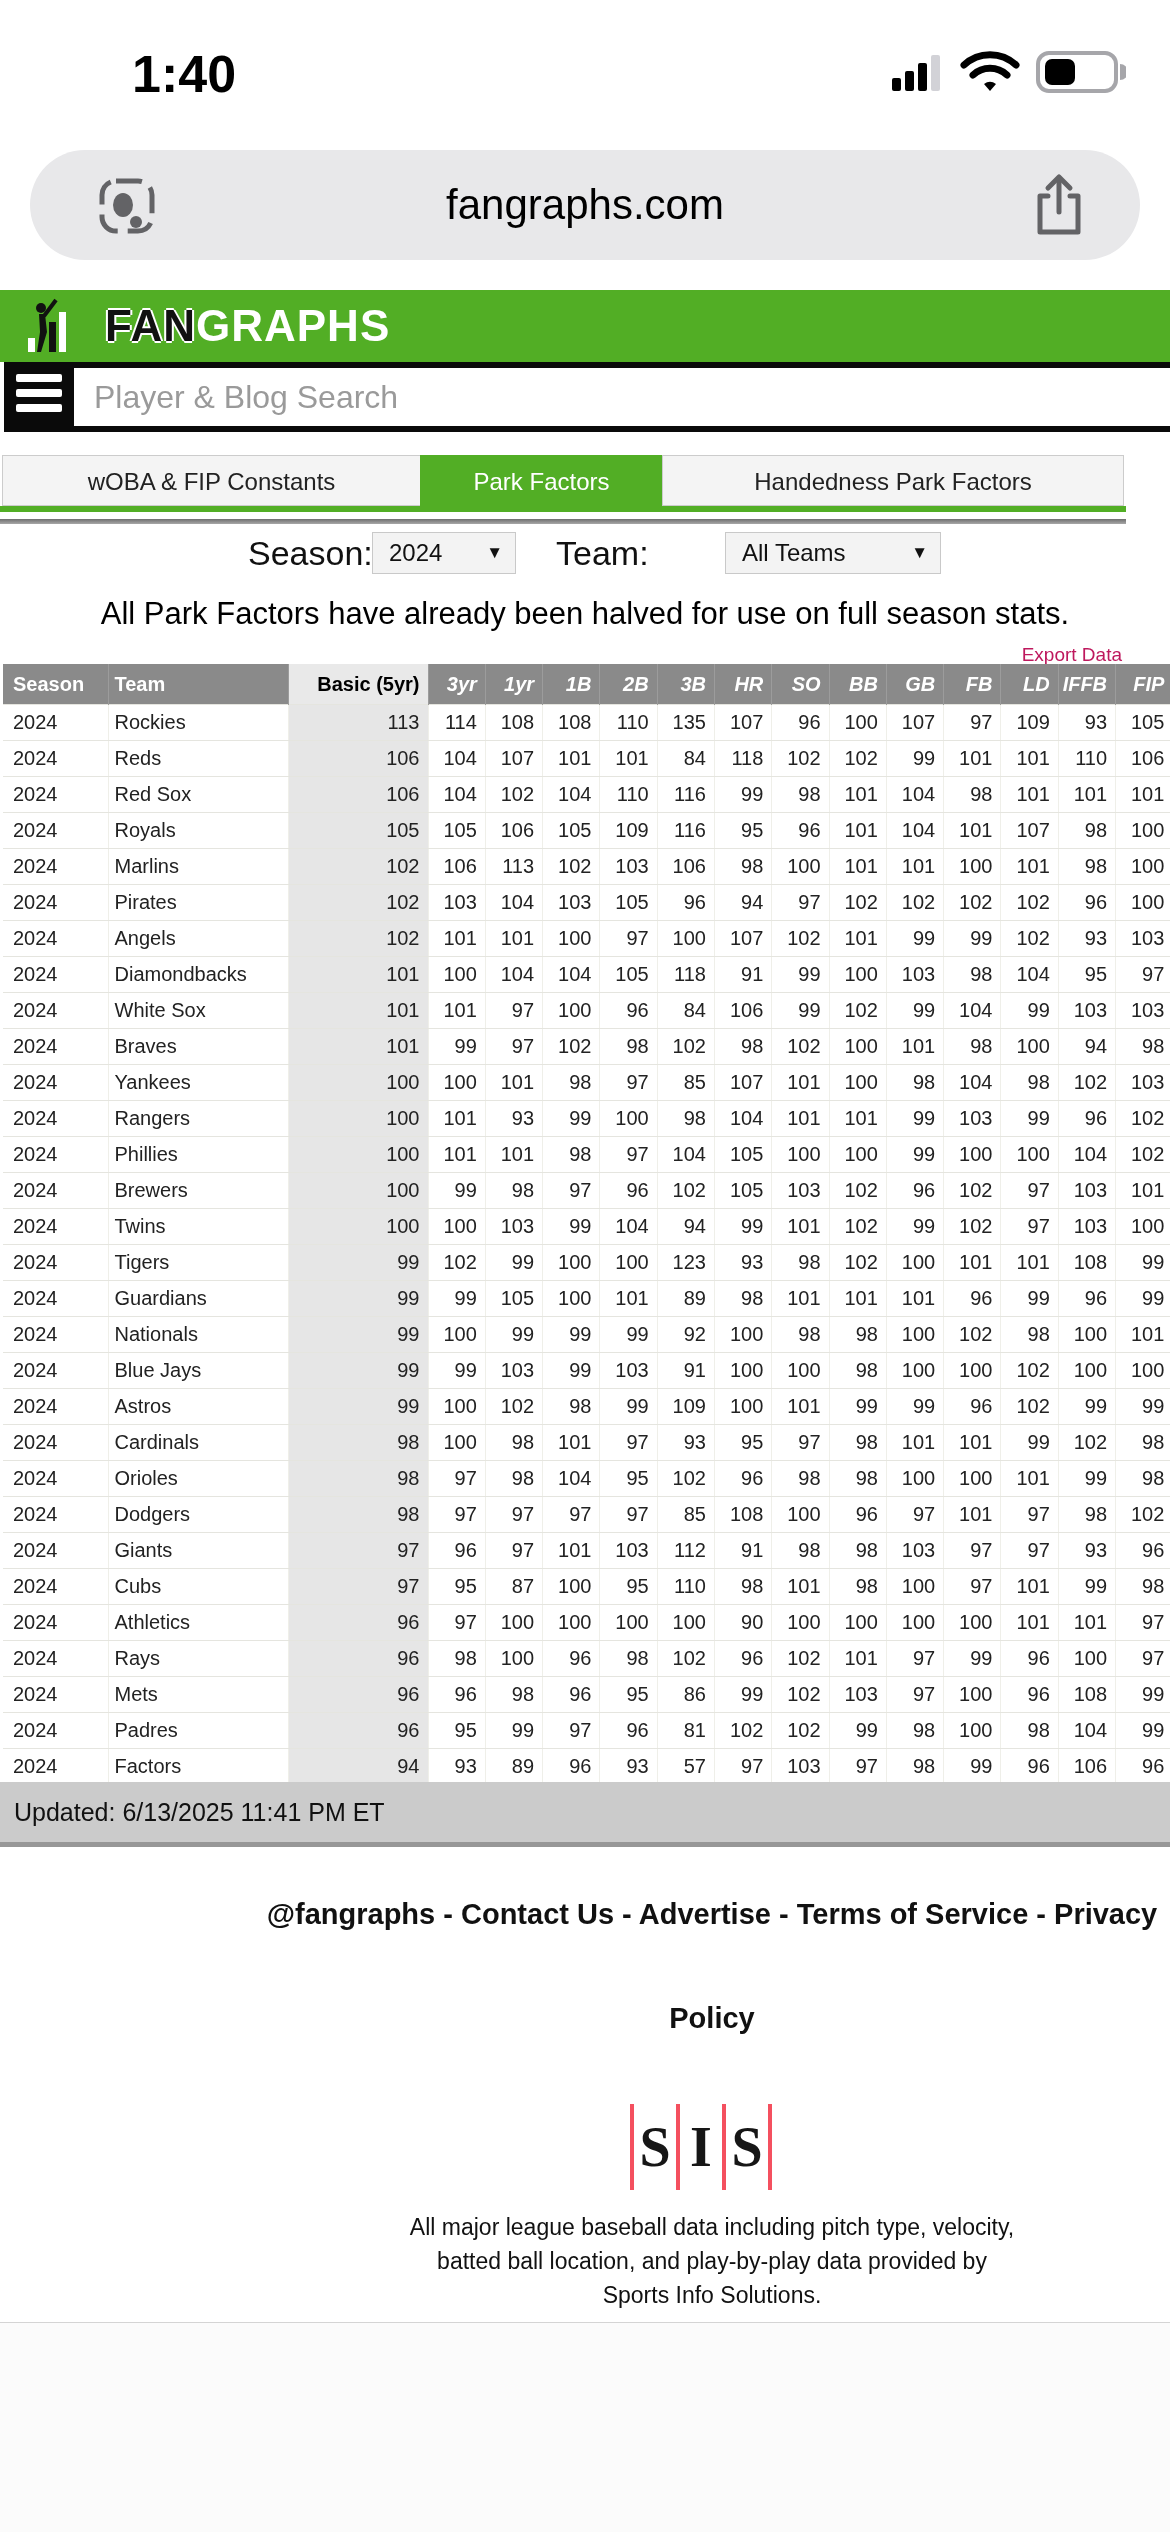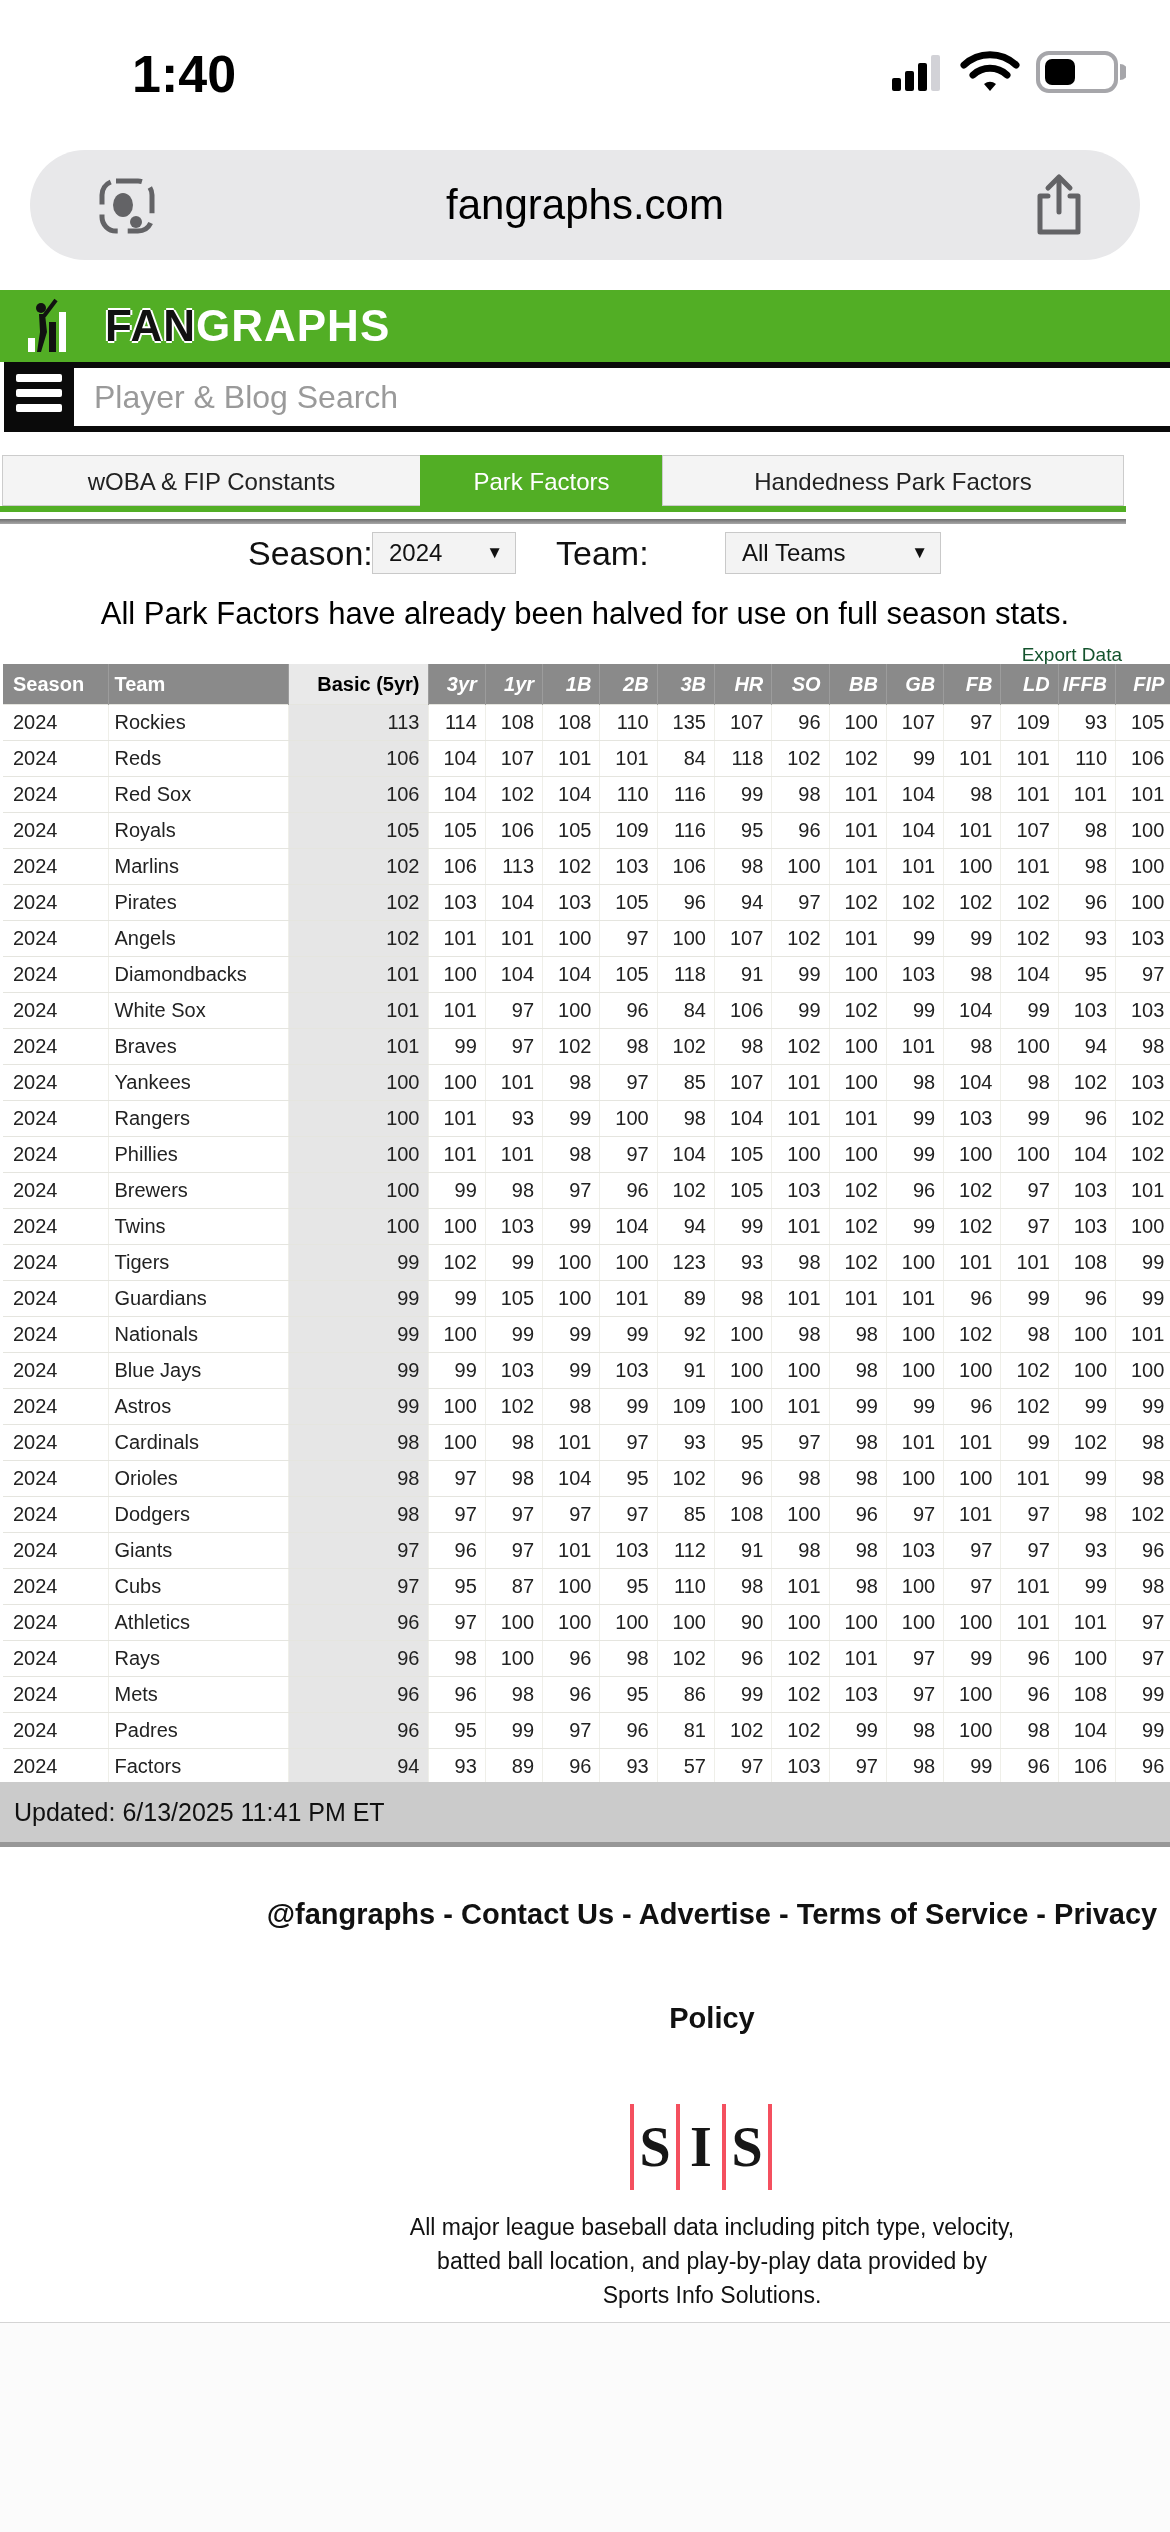--- a/index.html
+++ b/index.html
@@ -45,21 +45,21 @@
   .season-label{left:248px;top:2px;}
   .team-label{left:556px;top:2px;}
   .select{position:absolute;top:0;height:42px;box-sizing:border-box;background:#f3f3f3;border:1px solid #c9c9c9;display:flex;align-items:center;cursor:pointer;}
   .select-season{left:372px;width:144px;}
   .select-team{left:686px;width:216px;margin-left:39px;}
   .select .val{font-size:24px;color:#111;margin-left:16px;flex:1;}
   .select .arrow{font-size:17px;color:#111;margin-right:12px;}
 
   
   .notice{position:absolute;left:0;top:596px;width:1170px;text-align:center;font-size:31px;color:#000;}
-  .export-link{position:absolute;right:48px;top:644px;font-size:19px;color:#14532d;cursor:pointer;}
+  .export-link{position:absolute;right:48px;top:644px;font-size:19px;color:#be185d;cursor:pointer;}
 
   
   table.pf{position:absolute;left:3px;top:664px;width:1170px;border-collapse:collapse;table-layout:fixed;}
   col.w-season{width:105px;} col.w-team{width:180px;} col.w-basic{width:140px;} col.w-num{width:57.3px;}
   .pf th{height:38px;background:#8a8a8a;color:#fff;font-weight:700;font-size:20px;border-right:1px solid #9c9c9c;}
   .pf th.c-season,.pf td.c-season{text-align:left;padding-left:10px;}
   .pf th.c-team,.pf td.c-team{text-align:left;padding-left:6px;}
   .pf th.c-basic{background:#e9e9e9;color:#000;text-align:right;padding-right:8px;}
   .pf th.c-num{text-align:right;padding-right:8px;font-style:italic;}
   .pf td{height:33px;font-size:20px;color:#222;background:#fff;border-right:1px solid #efefe9;border-bottom:1px solid #e5e5df;}

